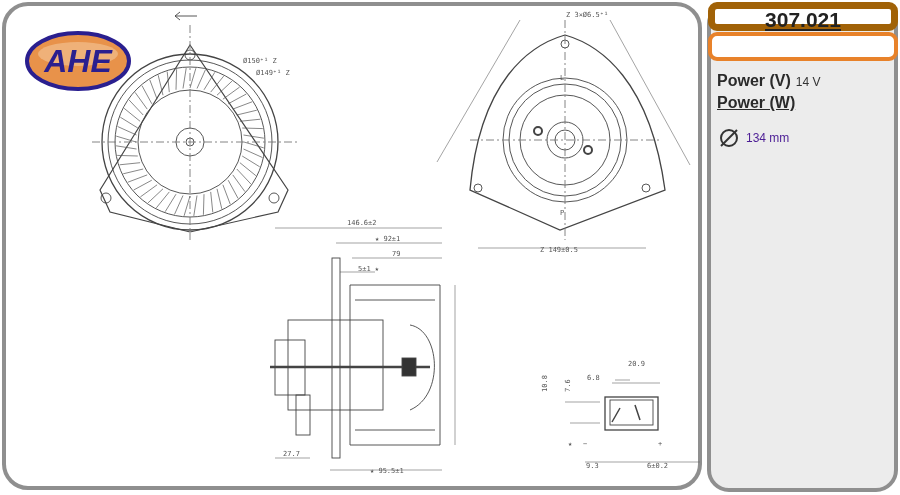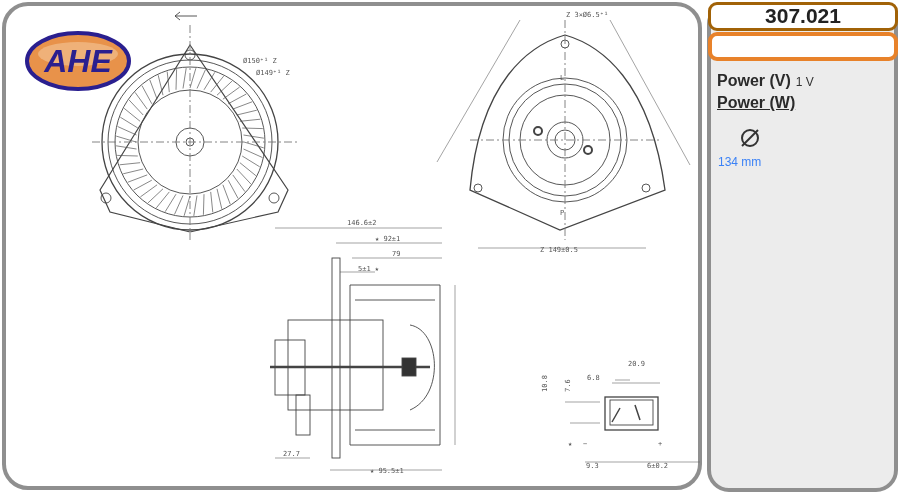--- a/index.html
+++ b/index.html
@@ -1,23 +1,23 @@
 <!DOCTYPE html>
 <html><head>
 <meta charset="utf-8">
 <style>
   html, body { margin:0; padding:0; }
   body { width:900px; height:495px; background:#ffffff; position:relative; overflow:hidden; font-family:"Liberation Sans", sans-serif; }
   .drawing-panel { position:absolute; left:2px; top:2px; width:700px; height:488px; border:4px solid #8f8f8f; border-radius:26px; background:#fff; box-sizing:border-box; }
   .info-panel { position:absolute; left:707px; top:2px; width:191px; height:490px; border:4px solid #8f8f8f; border-radius:22px; background:#ececec; box-sizing:border-box; }
-  .part-box { position:absolute; left:708px; top:2px; width:190px; height:29px; border:3px solid #a16207; border-radius:9px; background:#fff; box-sizing:border-box; text-align:center; font-weight:bold; font-size:21px; line-height:22px; color:#222; }
+  .part-box { position:absolute; left:708px; top:2px; width:190px; height:29px; border:7px solid #a16207; border-radius:9px; background:#fff; box-sizing:border-box; text-align:center; font-weight:bold; font-size:21px; line-height:22px; color:#222;text-decoration:underline; }
   .sub-box { position:absolute; left:708px; top:32px; width:190px; height:29px; border:4px solid #e8822a; border-radius:9px; background:#fff; box-sizing:border-box; }
   .spec { position:absolute; left:717px; font-size:16px; font-weight:bold; color:#2a2a2a; }
   .spec .val { font-weight:normal; font-size:12px; margin-left:5px; color:#333; }
-  .dia { position:absolute; left:718px; top:127px; display:flex; align-items:flex-end; gap:6px; font-size:12px; color:#3b82f6;flex-direction:column; }
+  .dia { position:absolute; left:718px; top:127px; display:flex; align-items:center; gap:6px; font-size:12px; color:#4c1d95; }
   .logo { position:absolute; left:24px; top:30px; }
   svg.dw { position:absolute; left:0; top:0; }
   .dim { font-family:"DejaVu Sans Mono", monospace; font-size:7px; fill:#555; }
 </style>
 </head>
 <body>
 
 <div class="drawing-panel"></div>
 
 <div class="logo">
@@ -157,21 +157,21 @@
     <text x="658" y="446">+</text>
     <text x="568" y="446">★</text>
   </g>
 </svg>
 
 <div class="info-panel"></div>
 <div class="part-box">307.021</div>
 <div class="sub-box"></div>
 
 <div class="spec" style="top:72px;">
-  <span>Power (V)</span><span class="val">1 V</span>
+  <span>Power (V)</span><span class="val">14 V</span>
 </div>
 <div class="spec" style="top:94px;text-decoration:underline;">
   <span>Power (W)</span><span class="val"></span>
 </div>
 <div class="dia">
   <svg width="22" height="22" viewBox="0 0 22 22">
     <circle cx="11" cy="11" r="8" fill="none" stroke="#333" stroke-width="2"></circle>
     <path d="M3 19 L19 3" stroke="#333" stroke-width="2"></path>
   </svg>
   <span>134 mm</span>

